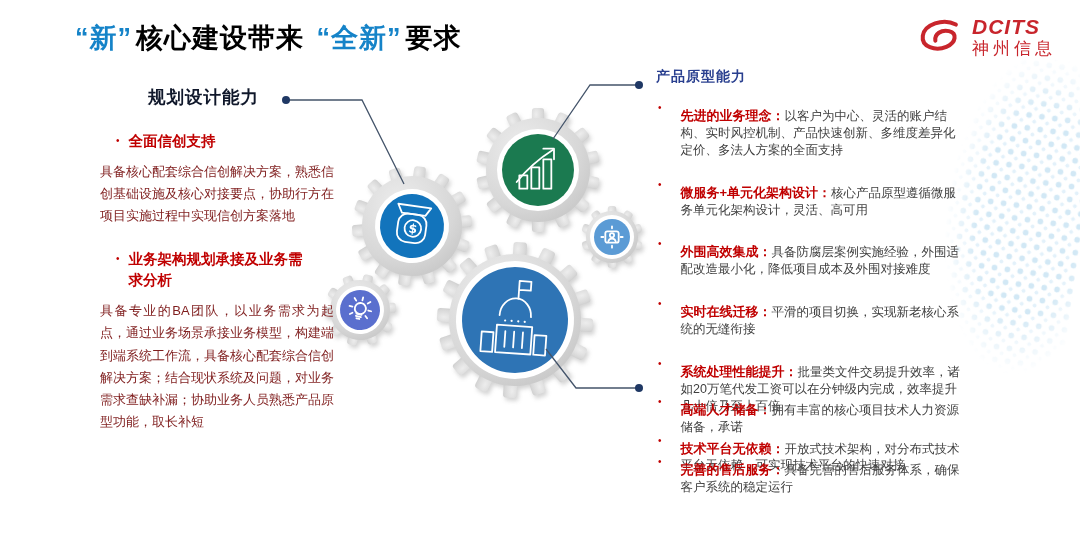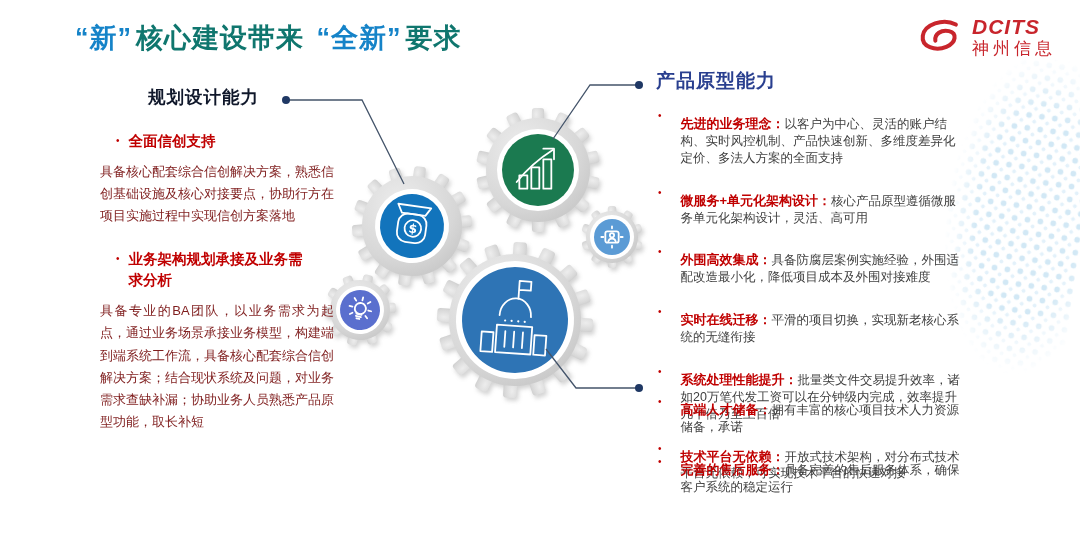--- a/index.html
+++ b/index.html
@@ -2,21 +2,21 @@
 <html><head>
 <meta charset="utf-8">
 <style>
   html,body{margin:0;padding:0;background:#888;}
   .slide{position:relative;width:1080px;height:540px;background:#ffffff;overflow:hidden;
          font-family:"Liberation Sans","DejaVu Sans",sans-serif;margin:0 auto;}
 
   
   .title{position:absolute;left:75px;top:20px;margin:0;font-size:27px;font-weight:800;letter-spacing:1px;}
   .title .t-accent{color:#1583c8;}
-  .title .t-dark{color:#0f766e;}
+  .title .t-dark{color:#000000;}
   .title span{margin-right:4px;}
 
   
   .logo{position:absolute;right:24px;top:16px;display:flex;align-items:center;gap:8px;}
   .logo-brand{color:#c8252c;font-weight:800;font-style:italic;font-size:21px;letter-spacing:1px;line-height:1;}
   .logo-sub{color:#c8252c;font-size:17px;letter-spacing:4px;margin-top:3px;line-height:1;}
 
   
   .halftone{position:absolute;right:0;top:55px;width:140px;height:370px;
     background-image:radial-gradient(#d2e8f5 2.6px, transparent 3.3px),
@@ -39,21 +39,21 @@
   .l-lead-row{display:flex;margin-top:22px;padding-left:16px;align-items:flex-start;}
   .l-lead-row + .l-para{margin-top:9px;}
   .bullet{color:#c00000;font-size:10px;line-height:20px;margin-right:9px;flex:0 0 auto;}
   .l-lead{color:#c00000;font-weight:800;font-size:14.5px;line-height:1.45;display:inline-block;max-width:188px;}
   .l-para{margin:0;color:#7f1d1d;font-size:13px;line-height:1.7;text-align:justify;}
   .l-item2{margin-top:12px;}
 
   
   .col-right{position:absolute;left:652px;top:68px;width:322px;z-index:2;}
   .col-impl{position:absolute;left:652px;top:380px;width:322px;z-index:2;}
-  .col-right h2,.col-impl h2{margin:0 0 0 4px;font-size:19px;font-weight:800;color:#293f8f;letter-spacing:1px;}
+  .col-right h2,.col-impl h2{margin:0 0 0 4px;font-size:14px;font-weight:800;color:#293f8f;letter-spacing:1px;}
   .r-list{margin-top:13px;}
   .r-item{display:flex;align-items:flex-start;margin-bottom:9px;}
   .r-item .bullet{line-height:17px;margin-left:6px;margin-right:11px;}
   .r-text{margin:8px;font-size:12.5px;line-height:1.35;color:#3f3f3f;width:292px;}
   .r-lead{color:#c00000;font-weight:800;font-size:13px;}
 </style>
 </head>
 <body>
 
 <div class="slide">

